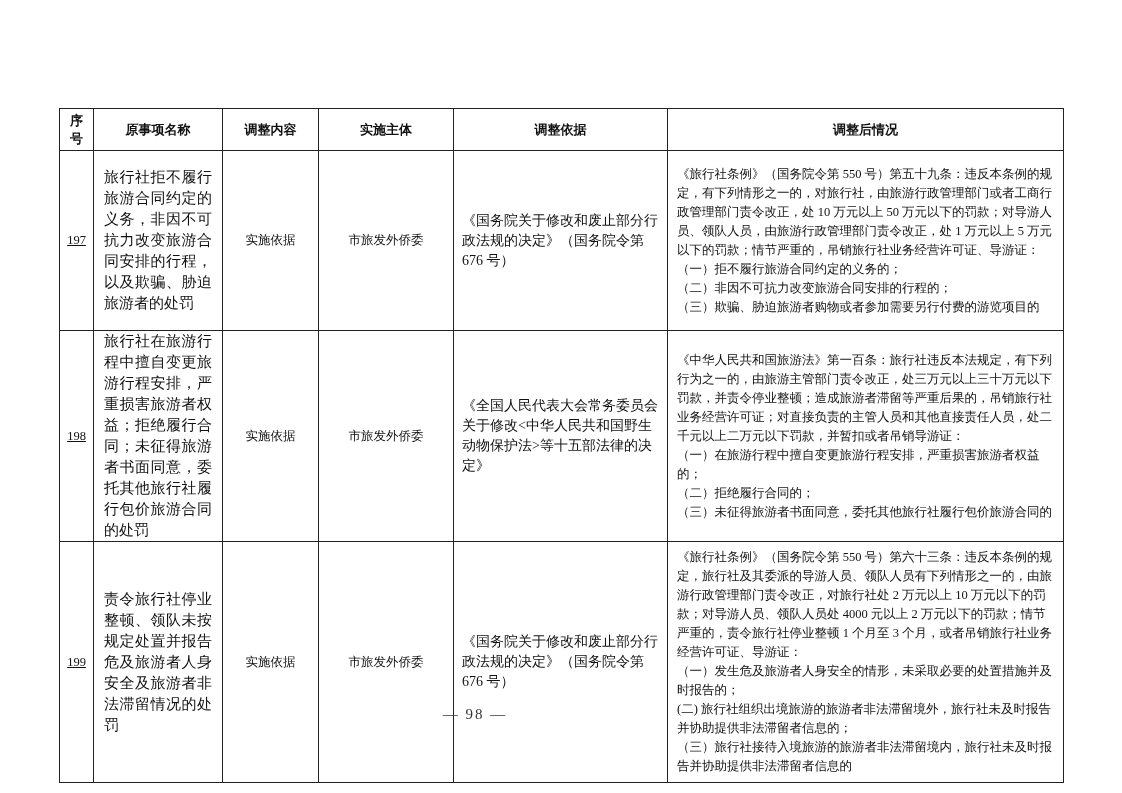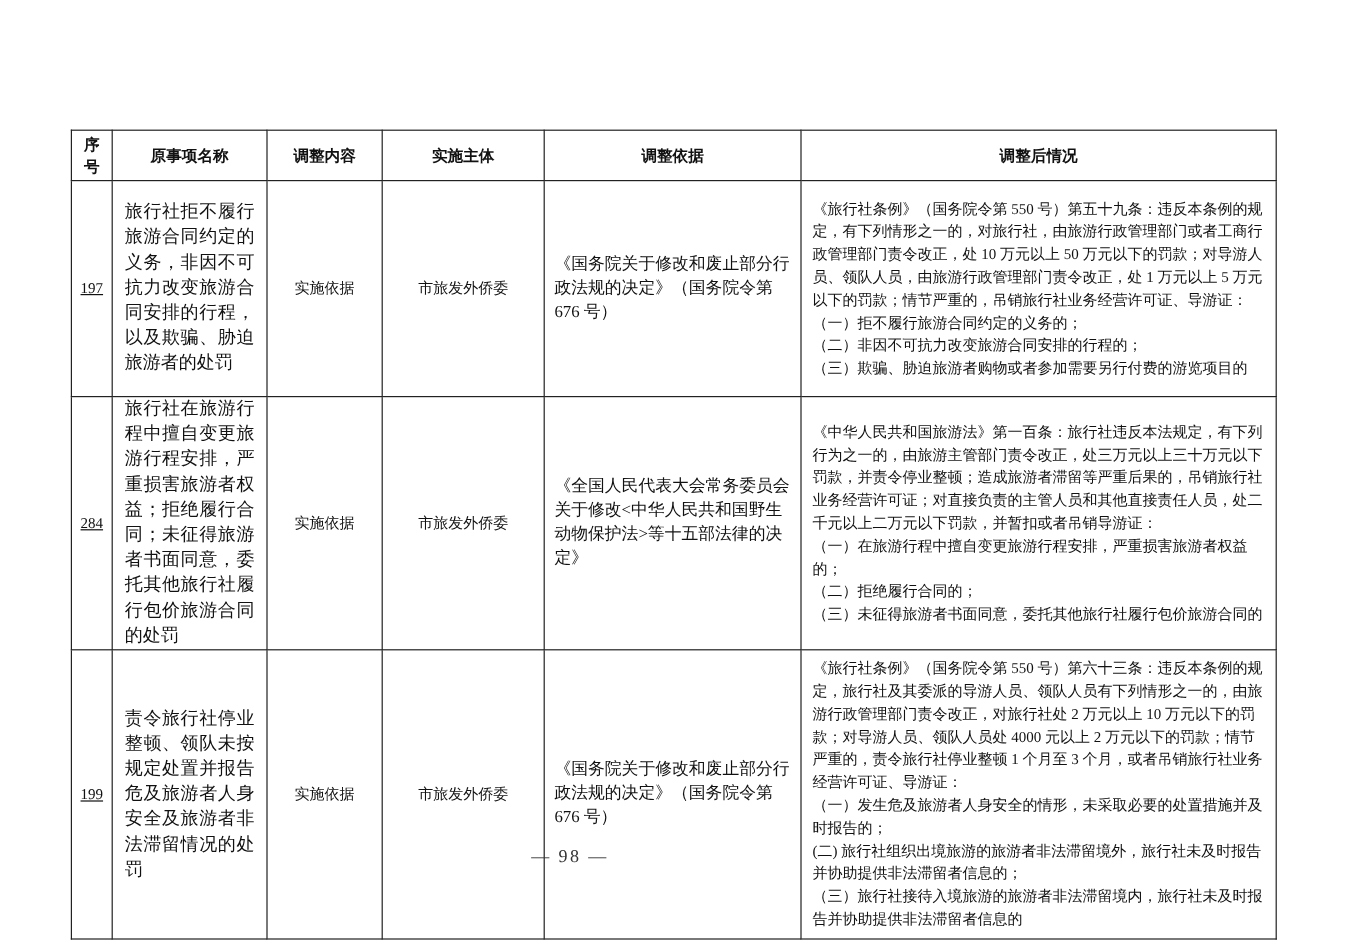--- a/index.html
+++ b/index.html
@@ -109,21 +109,21 @@
       <td class="cell-adjust">实施依据</td>
       <td class="cell-impl">市旅发外侨委</td>
       <td class="cell-basis">《国务院关于修改和废止部分行政法规的决定》（国务院令第 676 号）</td>
       <td class="cell-after">《旅行社条例》（国务院令第 550 号）第五十九条：违反本条例的规定，有下列情形之一的，对旅行社，由旅游行政管理部门或者工商行政管理部门责令改正，处 10 万元以上 50 万元以下的罚款；对导游人员、领队人员，由旅游行政管理部门责令改正，处 1 万元以上 5 万元以下的罚款；情节严重的，吊销旅行社业务经营许可证、导游证：
 （一）拒不履行旅游合同约定的义务的；
 （二）非因不可抗力改变旅游合同安排的行程的；
 （三）欺骗、胁迫旅游者购物或者参加需要另行付费的游览项目的</td>
     </tr>
 
     <tr class="row-198">
-      <td class="cell-seq">284</td>
+      <td class="cell-seq">198</td>
       <td class="cell-name">旅行社在旅游行程中擅自变更旅游行程安排，严重损害旅游者权益；拒绝履行合同；未征得旅游者书面同意，委托其他旅行社履行包价旅游合同的处罚</td>
       <td class="cell-adjust">实施依据</td>
       <td class="cell-impl">市旅发外侨委</td>
       <td class="cell-basis">《全国人民代表大会常务委员会关于修改&lt;中华人民共和国野生动物保护法&gt;等十五部法律的决定》</td>
       <td class="cell-after">《中华人民共和国旅游法》第一百条：旅行社违反本法规定，有下列行为之一的，由旅游主管部门责令改正，处三万元以上三十万元以下罚款，并责令停业整顿；造成旅游者滞留等严重后果的，吊销旅行社业务经营许可证；对直接负责的主管人员和其他直接责任人员，处二千元以上二万元以下罚款，并暂扣或者吊销导游证：
 （一）在旅游行程中擅自变更旅游行程安排，严重损害旅游者权益的；
 （二）拒绝履行合同的；
 （三）未征得旅游者书面同意，委托其他旅行社履行包价旅游合同的</td>
     </tr>
 

